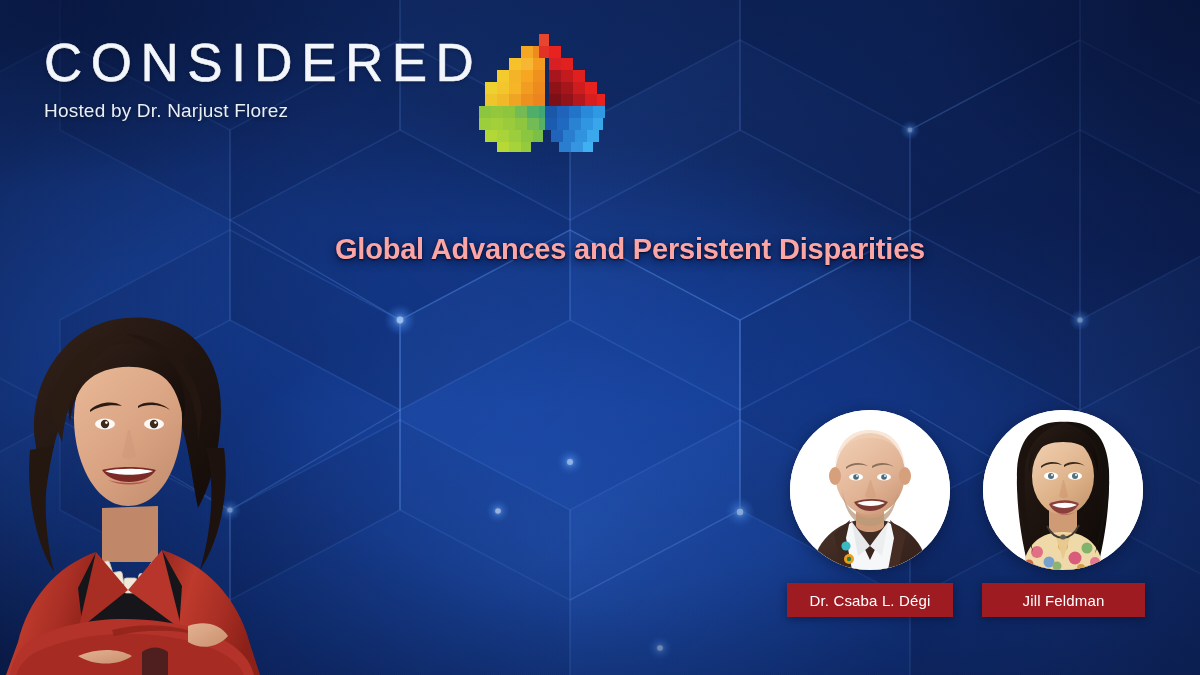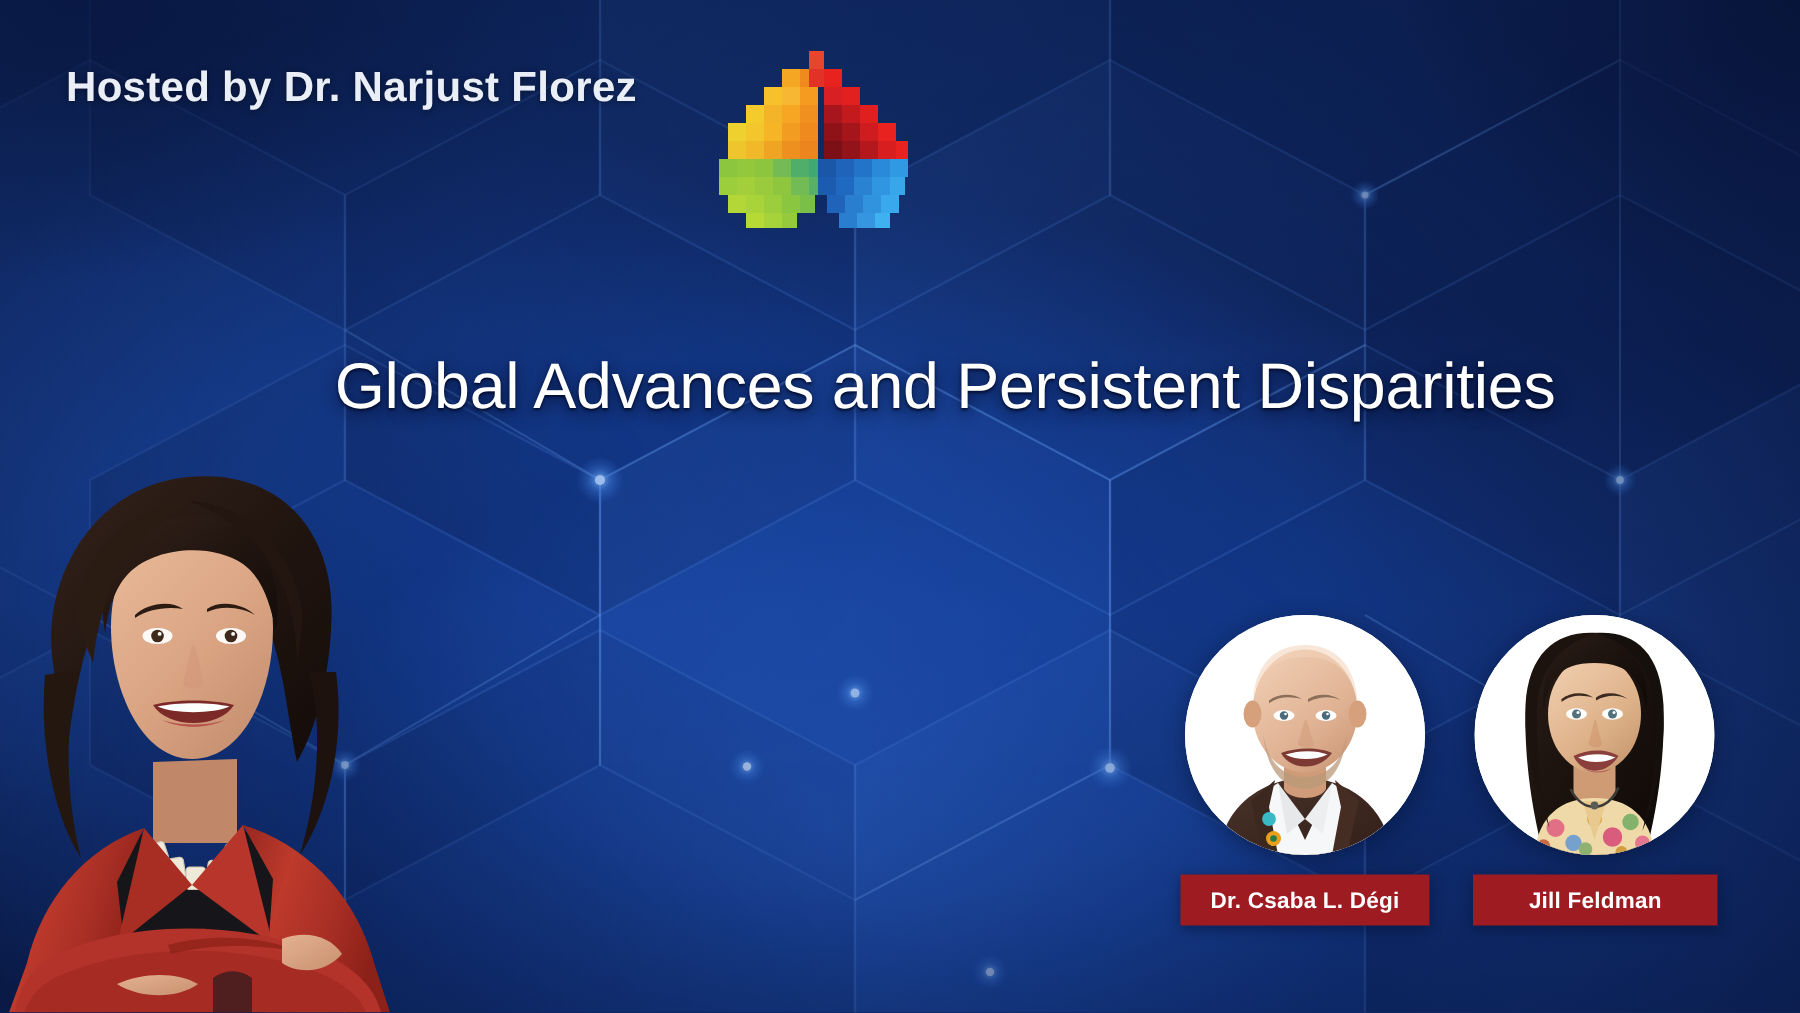--- a/index.html
+++ b/index.html
@@ -45,33 +45,33 @@
     text-shadow:0 2px 5px rgba(0,0,0,.35);
   }
   .logo-considered {
     margin-top:2px;
     font-size:53px; font-weight:300; letter-spacing:8.5px;
     color:#f3f6fb; line-height:1.06; white-space:nowrap;
     -webkit-text-stroke:0.6px #eef2f9;
     text-shadow:0 1px 4px rgba(0,0,0,.35);
   }
   .logo-host {
-    margin-top:9px; font-size:28px; font-weight:700;
+    margin-top:9px; font-size:19px; font-weight:400;
     color:#e9eef7; letter-spacing:.2px; white-space:nowrap;
     text-shadow:0 1px 4px rgba(0,0,0,.45);
   }
   #lung-mark { position:absolute; left:429px; top:-1px; }
 
   
   #title-block {
     position:absolute; left:0; top:232px; width:1200px;
     text-align:center; padding-left:60px;
   }
   #title-block .line {
-    font-size:43px; font-weight:normal; color:#ffffff;
+    font-size:29px; font-weight:bold; color:#fca5a5;
     line-height:1.21; letter-spacing:-0.2px; white-space:nowrap;
     text-shadow:0 3px 10px rgba(2,10,38,.72), 0 1px 2px rgba(2,10,38,.9);
   }
 
   
   #host-photo { position:absolute; left:-8px; top:300px; width:310px; height:375px; }
 
   
   .guest { position:absolute; }
   .guest-avatar {
@@ -79,21 +79,21 @@
     overflow:hidden; background:#ffffff;
     box-shadow:0 3px 14px rgba(2,10,38,.45);
   }
   .guest-badge {
     margin-top:13px; height:34px;
     background:#9e1b21;
     display:flex; align-items:center; justify-content:center;
     box-shadow:0 2px 8px rgba(2,10,38,.45);
   }
   .guest-badge span {
-    color:#ffffff; font-size:15px; font-weight:bold; letter-spacing:.15px;
+    color:#ffffff; font-size:15px; font-weight:normal; letter-spacing:.15px;
     white-space:nowrap;
   }
   #guest-0 { left:790px; top:410px; }
   #guest-0 .guest-badge { width:166px; margin-left:-3px; }
   #guest-1 { left:983px; top:410px; }
   #guest-1 .guest-badge { width:163px; margin-left:-1px; }
 </style>
 </head>
 <body>
 
@@ -190,20 +190,21 @@
       <circle cx="660" cy="648" r="12" fill="url(#nodeGlow)"></circle>
       <circle cx="660" cy="648" r="2.8" fill="#cfe3ff" fill-opacity=".8"></circle>
     </g>
   </svg>
 
   <div class="bg-dark-tr"></div>
   <div class="bg-dark-tl"></div>
   <div class="bg-vignette"></div>
 
   <div id="logo-block">
+    <div class="logo-considered">CONSIDERED</div>
     <div class="logo-host">Hosted by Dr. Narjust Florez</div>
 
     <svg id="lung-mark" width="136" height="128" viewBox="0 0 136 128" shape-rendering="crispEdges">
 
       <g>
         <rect x="48" y="14" width="12" height="12" fill="#f5a623"></rect>
         <rect x="48" y="26" width="12" height="12" fill="#f7b733"></rect>
         <rect x="60" y="14" width="12" height="12" fill="#f08a1e"></rect>
         <rect x="60" y="26" width="12" height="12" fill="#f59c20"></rect>
 

